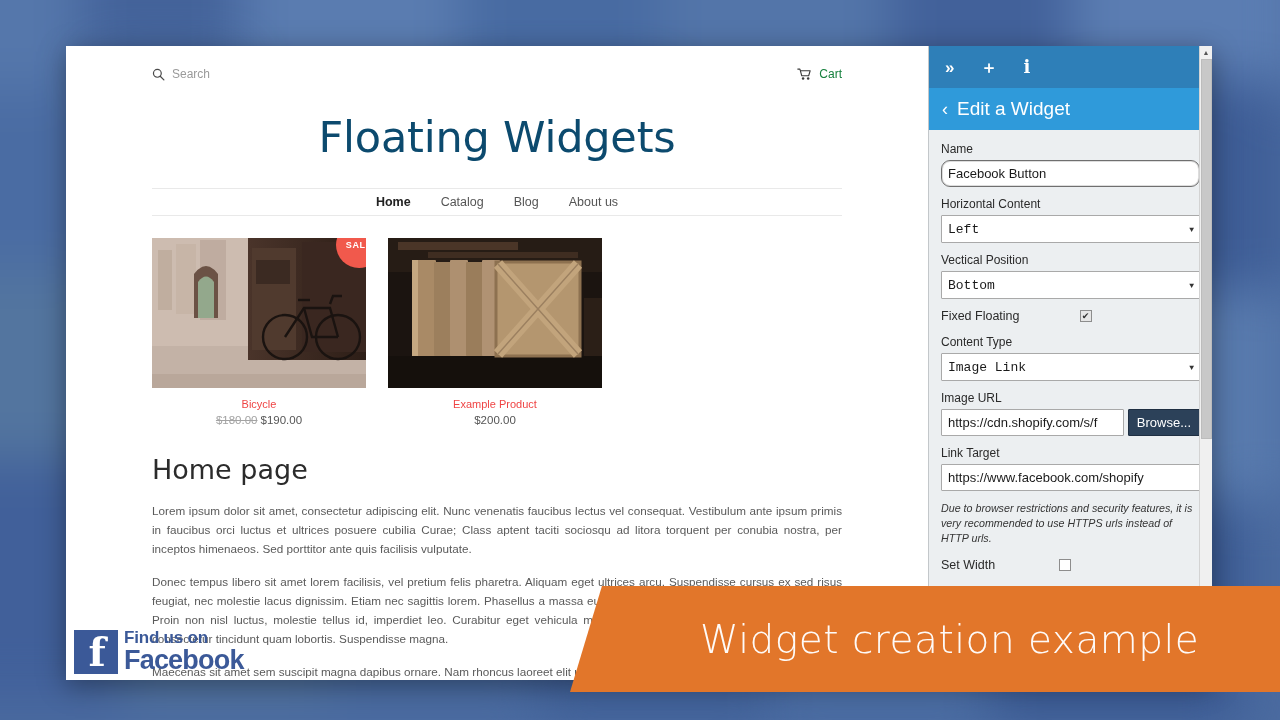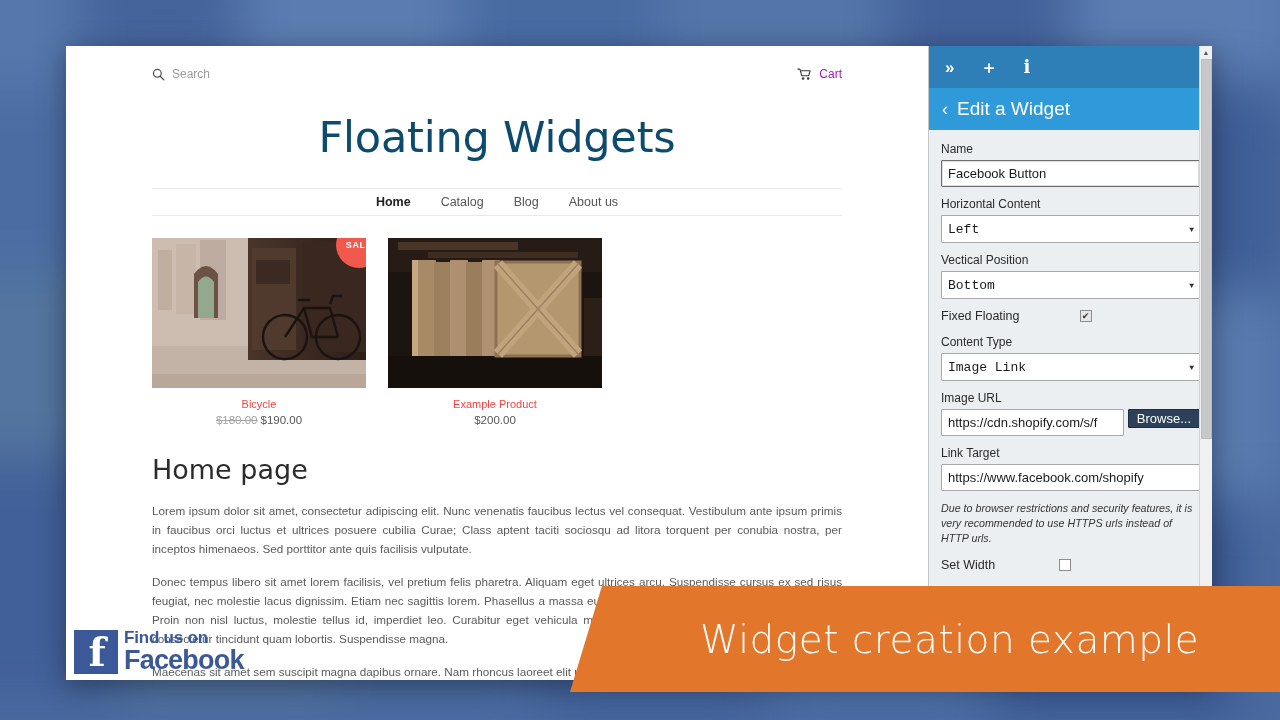--- a/index.html
+++ b/index.html
@@ -64,21 +64,21 @@
     display: flex;
     align-items: center;
     gap: 7px;
   }
   .shop-search .lbl { font-size: 12px; color: #9a9a9a; font-family: "Liberation Sans", sans-serif; }
   .shop-cart {
     display: flex;
     align-items: center;
     gap: 7px;
   }
-  .shop-cart .lbl { font-size: 12px; color: #a21caf; }
+  .shop-cart .lbl { font-size: 12px; color: #15803d; }
 
   .shop-title {
     text-align: center;
     font-size: 43px;
     font-weight: 400;
     color: #0c4a6e;
     letter-spacing: -0.2px;
     padding: 16px 0 26px;
     font-family: "DejaVu Sans", sans-serif;
   }
@@ -253,20 +253,21 @@
     font-size: 13px;
     color: #1a1a1a;
     padding: 0 6px;
     font-family: "Liberation Sans", sans-serif;
     border-radius: 1px;
     outline: none;
   }
   .txt.focused {
     border-color: #6f6f6f;
     box-shadow: 0 0 0 1px rgba(120,120,120,.25) inset;
+    border-radius: 9px;
   }
   .sel-wrap { position: relative; font-family: Liberation Mono, monospace; }
   .sel {
     width: 100%;
     height: 28px;
     border: 1px solid #a9a9a9;
     background: #fff;
     font-size: 13px;
     color: #1a1a1a;
     padding: 0 22px 0 6px;
@@ -299,21 +300,21 @@
     color: #333;
   }
   .url-row { display: flex; gap: 4px; }
   .url-row .txt { flex: 1; min-width: 0; }
   .browse-btn {
     background: #2c4159;
     color: #fff;
     border: 1px solid #1f2f42;
     font-size: 13px;
     padding: 0 8px;
-    height: 19px;
+    height: 27px;
     cursor: pointer;
     font-family: "Liberation Sans", sans-serif;
     border-radius: 1px;
     white-space: nowrap;
   }
   .note {
     font-size: 10.7px;
     font-style: italic;
     color: #343434;
     line-height: 15px;

